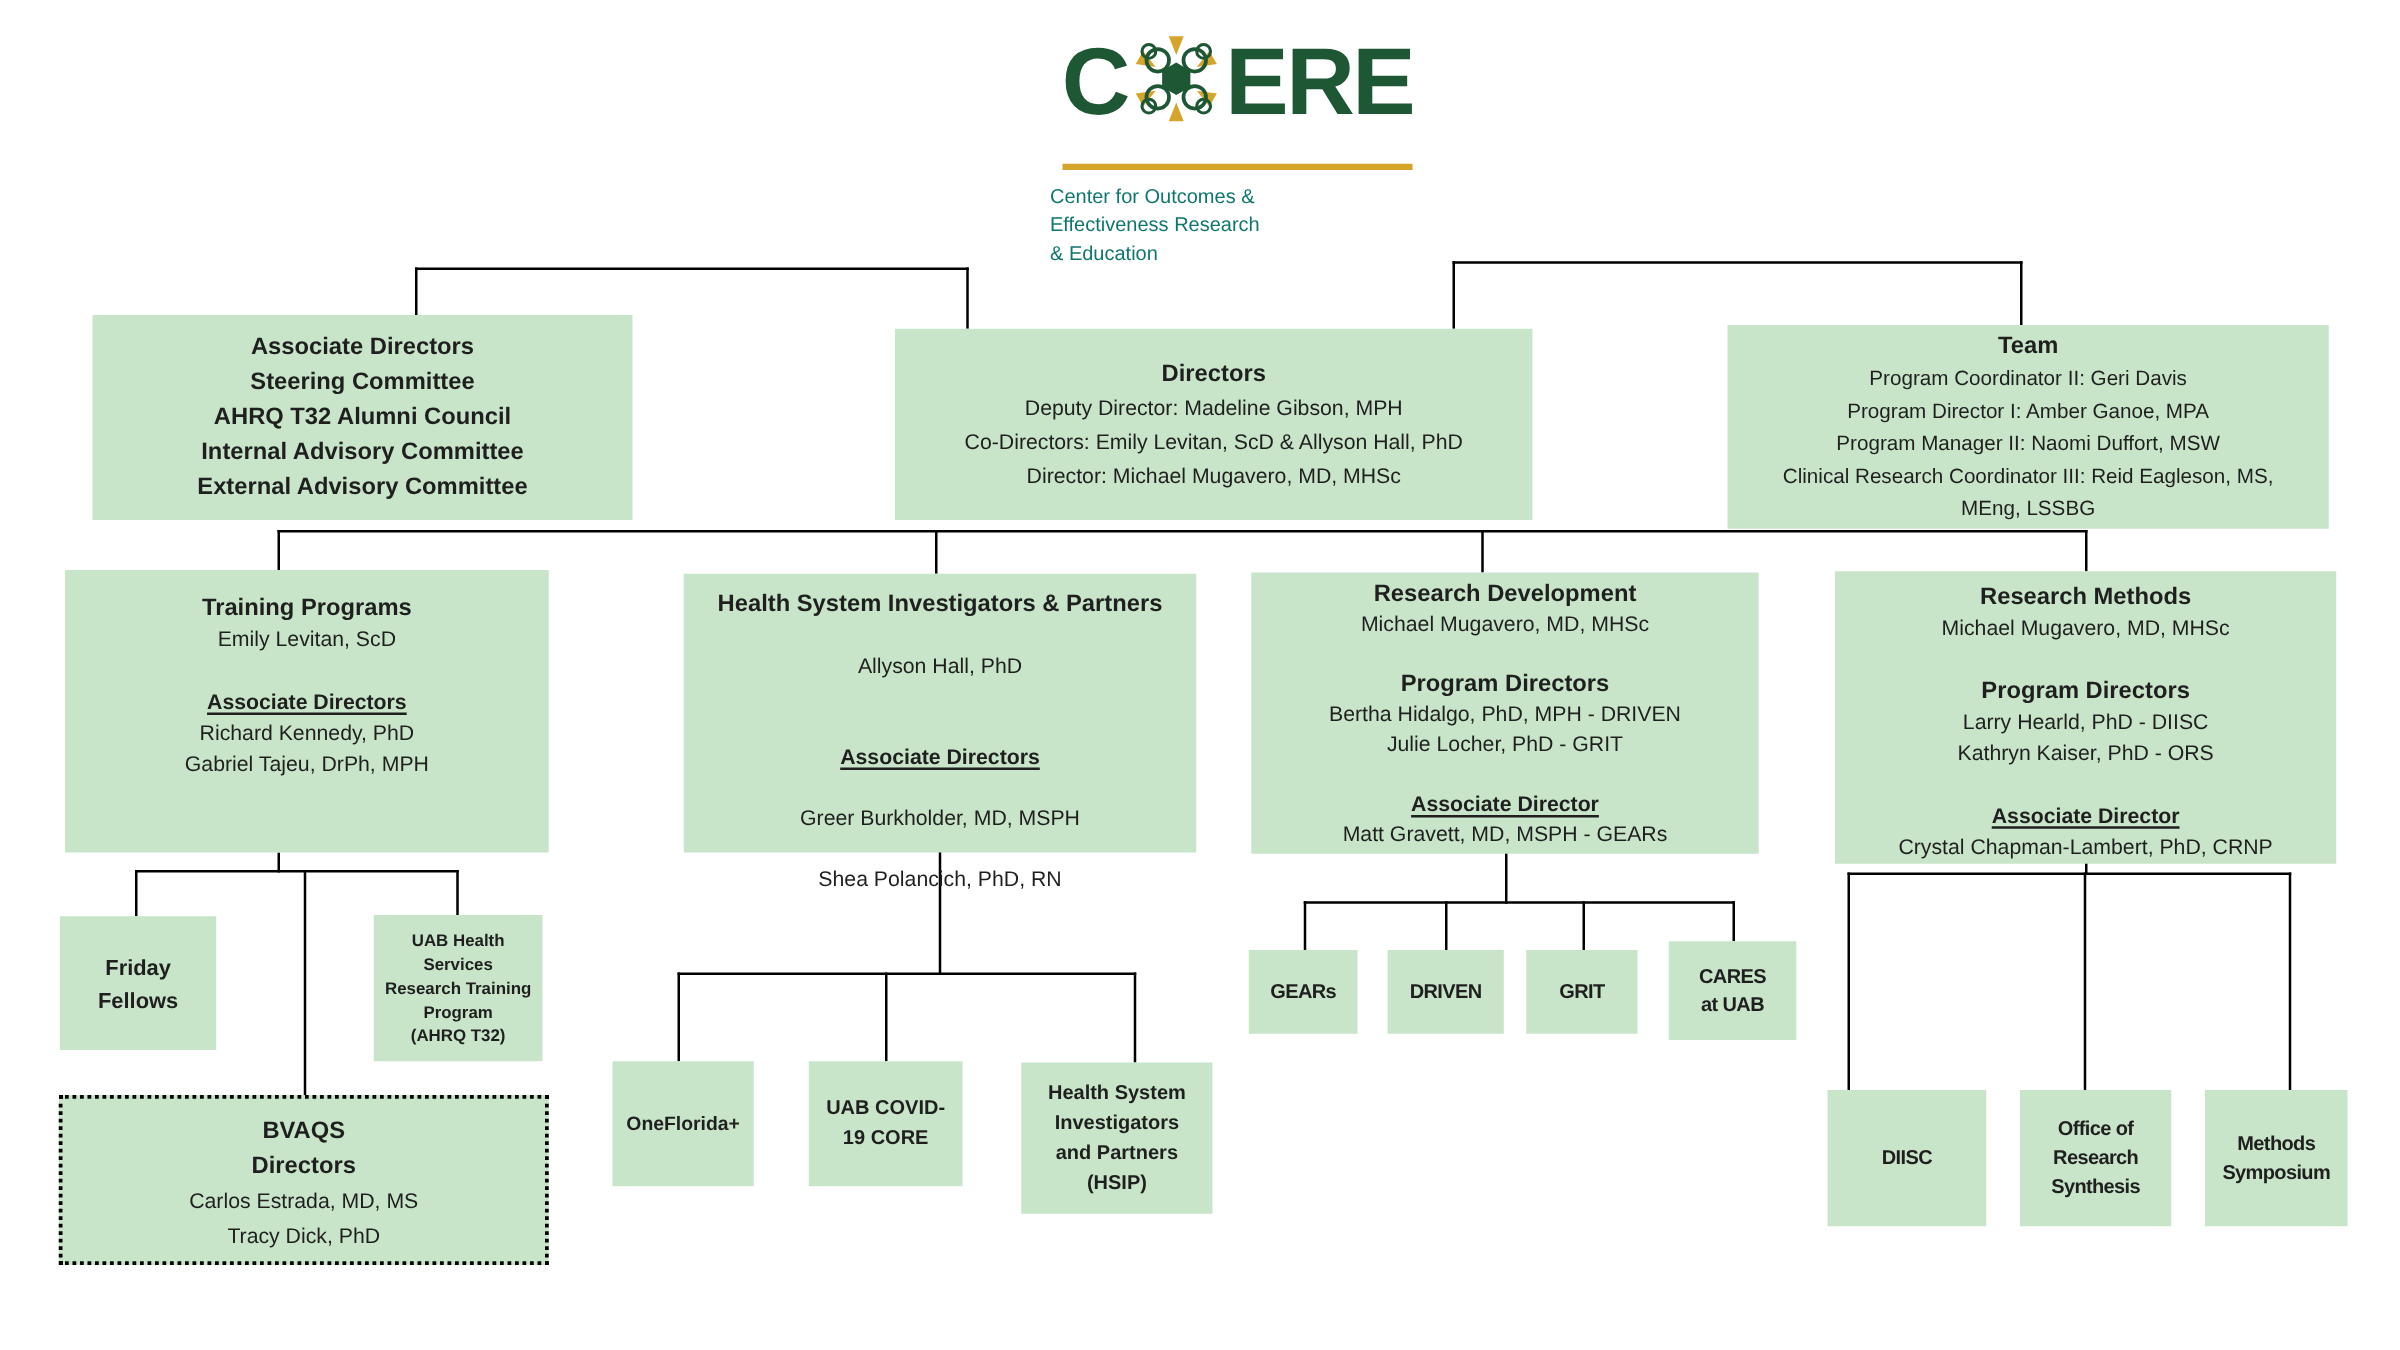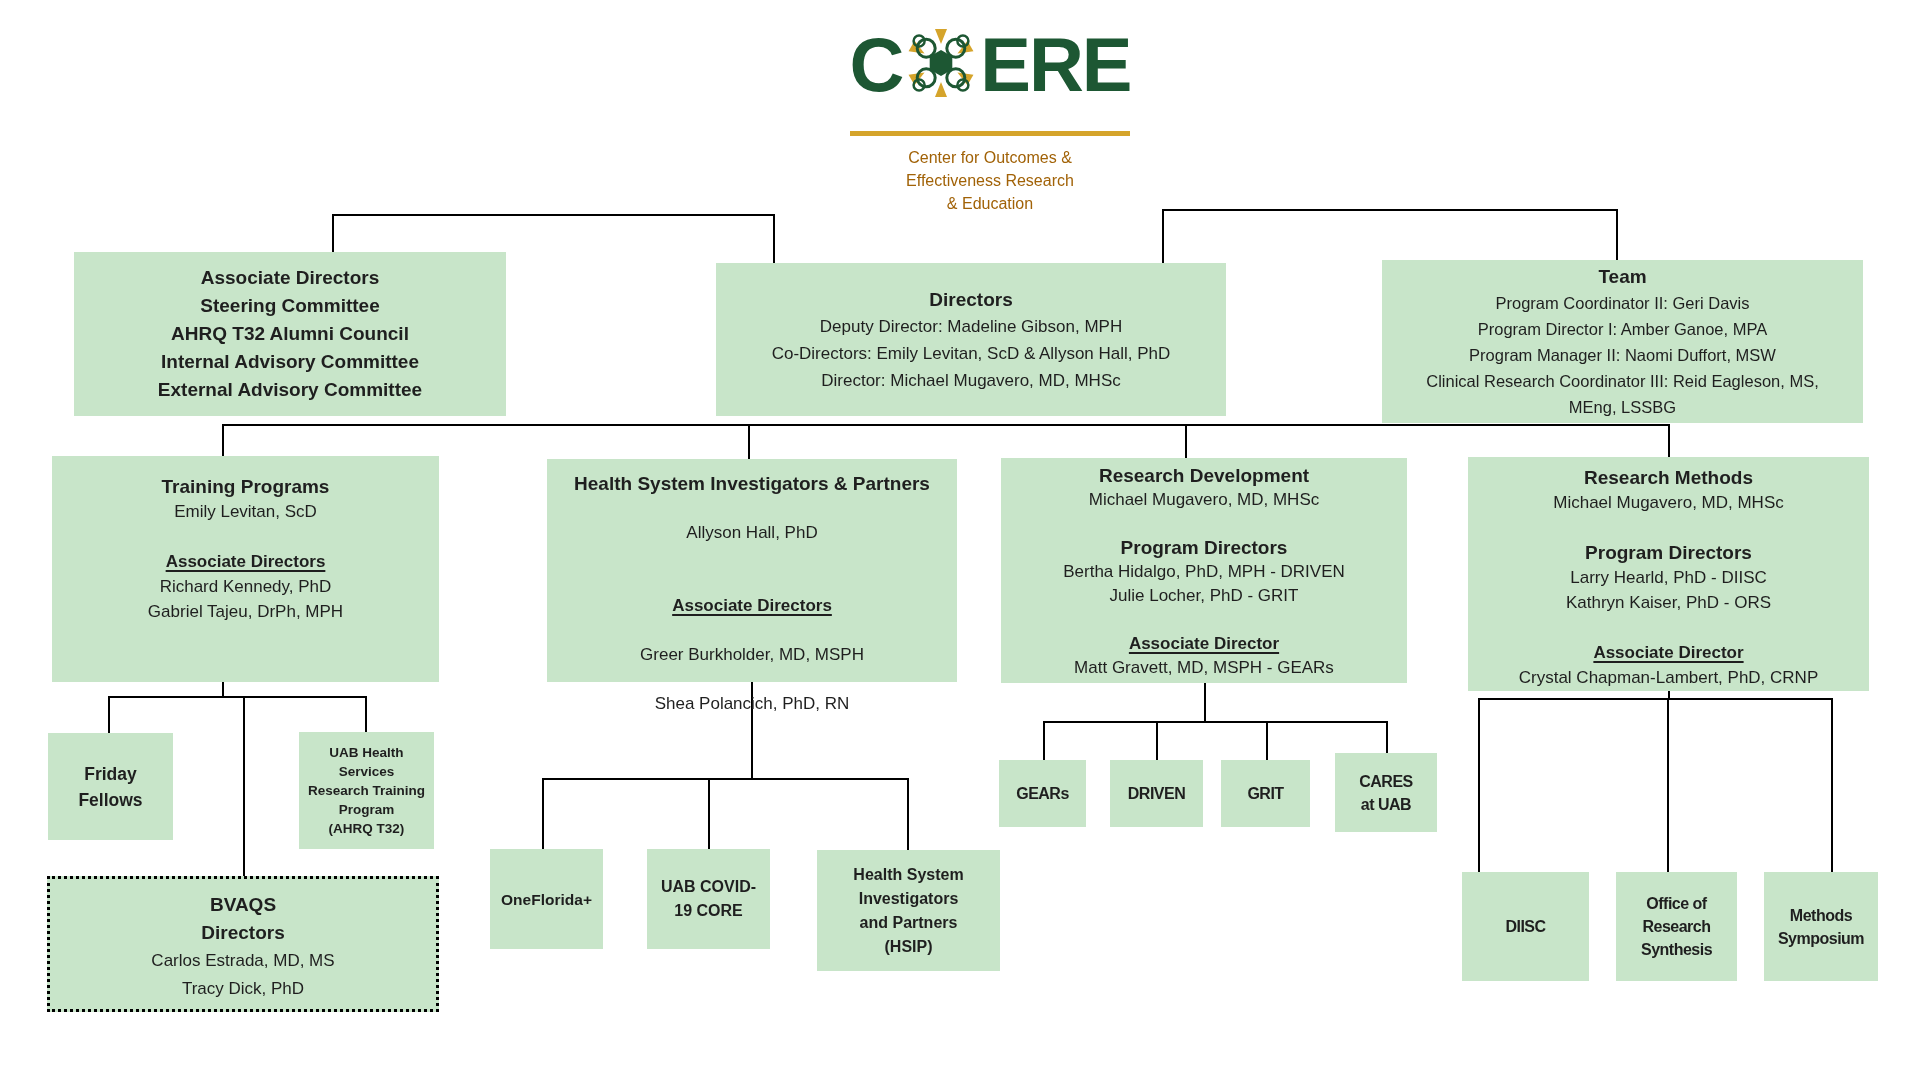--- a/index.html
+++ b/index.html
@@ -14,22 +14,22 @@
   .gap{height:25px;}
   .hl,.vl{position:absolute;background:#000;}
   .hl{height:2px;}
   .vl{width:2px;}
   .dotted{border:3px dotted #000;}
   
   #logo-row{position:absolute;left:790px;top:24px;width:400px;text-align:center;
             color:#1d5733;font-weight:bold;font-size:76px;letter-spacing:-2px;line-height:80px;}
   #logo-row svg{vertical-align:-11px;}
   #gold-rule{position:absolute;left:850px;top:131px;width:280px;height:5px;background:#d5a42b;}
-  #tagline{position:absolute;left:840px;top:146px;width:300px;text-align:center;
-           color:#a16207;font-size:16px;line-height:23px;}
+  #tagline{position:absolute;left:840px;top:146px;width:300px;
+           color:#0f766e;font-size:16px;line-height:23px;}
   
   #bx-left{left:74px;top:252px;width:432px;height:164px;}
   #bx-left .ln{font-size:19px;line-height:28px;font-weight:bold;}
   #bx-dir{left:716px;top:263px;width:510px;height:153px;}
   #bx-dir .ln{line-height:27px;}
   #bx-team{left:1382px;top:260px;width:481px;height:163px;}
   #bx-team .ln{line-height:26px;font-size:16.5px;}
   .t19{font-size:19px !important;}
   
   #bx-train{left:52px;top:456px;width:387px;height:226px;padding-top:18px;}
@@ -41,21 +41,21 @@
   #bx-friday{left:48px;top:733px;width:125px;height:107px;}
   #bx-friday .ln{font-size:17.5px;line-height:26px;font-weight:bold;}
   #bx-ahrq{left:299px;top:732px;width:135px;height:117px;}
   #bx-ahrq .ln{font-size:13.5px;line-height:19px;font-weight:bold;}
   #bx-bvaqs{left:47px;top:876px;width:392px;height:136px;padding-top:6px;text-align:center;}
   #bx-bvaqs .ln{line-height:28px;}
   #bx-one{left:490px;top:849px;width:113px;height:100px;}
   #bx-one .ln{font-size:15.5px;font-weight:bold;}
   #bx-covid{left:647px;top:849px;width:123px;height:100px;}
   #bx-covid .ln{font-size:16px;line-height:24px;font-weight:bold;}
-  #bx-hsipsm{left:817px;top:850px;width:183px;height:121px;}
+  #bx-hsipsm{left:817px;top:850px;width:153px;height:121px;}
   #bx-hsipsm .ln{font-size:16px;line-height:24px;font-weight:bold;}
   .mini .ln{font-size:16px;line-height:23px;font-weight:bold;letter-spacing:-0.5px;}
   #bx-gears{left:999px;top:760px;width:87px;height:67px;}
   #bx-driven{left:1110px;top:760px;width:93px;height:67px;}
   #bx-grit{left:1221px;top:760px;width:89px;height:67px;}
   #bx-cares{left:1335px;top:753px;width:102px;height:79px;}
   #bx-diisc{left:1462px;top:872px;width:127px;height:109px;align-items:center;}
   #bx-ors{left:1616px;top:872px;width:121px;height:109px;}
   #bx-meth{left:1764px;top:872px;width:114px;height:109px;}
 </style>

